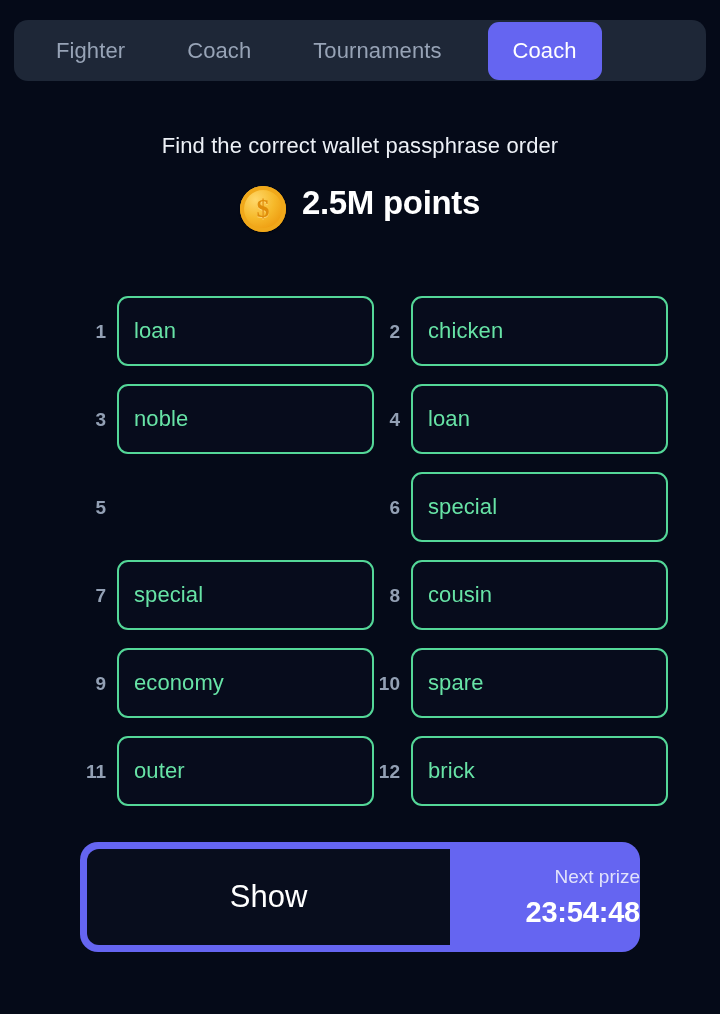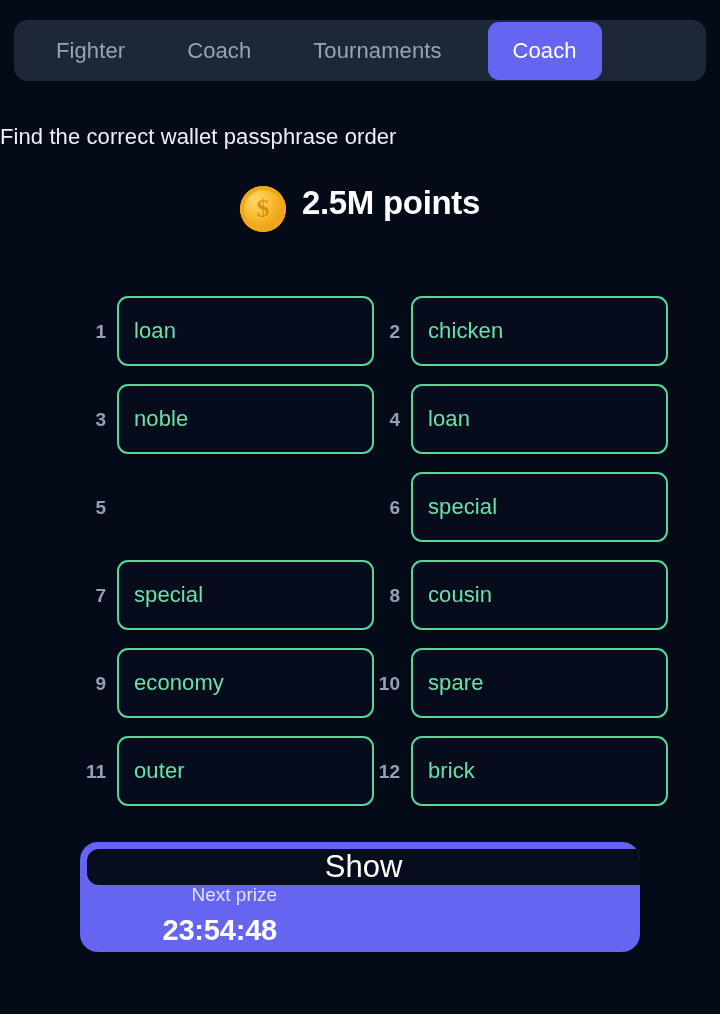--- a/index.html
+++ b/index.html
@@ -47,24 +47,24 @@
     align-items: center;
     padding: 0 25px;
     margin-left: 26px;
   }
   .nav-gap-1 { width: 22px; }
   .nav-gap-2 { width: 22px; }
 
   
   .headline {
     position: absolute;
-    top: 124px;
+    top: 133px;
     left: 0;
     width: 720px;
-    text-align: left;
+    text-align: center;
     font-size: 22px;
     font-weight: 400;
     color: #edf1f7;
     letter-spacing: .1px;
   }
 
   
   .points-row {
     position: absolute;
     top: 186px;
@@ -157,21 +157,20 @@
     left: 80px;
     top: 842px;
     width: 560px;
     height: 110px;
     background: #6565f1;
     border-radius: 18px;
     display: flex;
     align-items: stretch;
     overflow: hidden;
     padding: 7px 0 7px 7px;
-    flex-direction: column;
   }
   .show-btn {
     flex: 1 1 auto;
     background: #080d1d;
     border-radius: 12px 0 0 12px;
     display: flex;
     align-items: center;
     justify-content: center;
     border: none;
     color: #ffffff;

